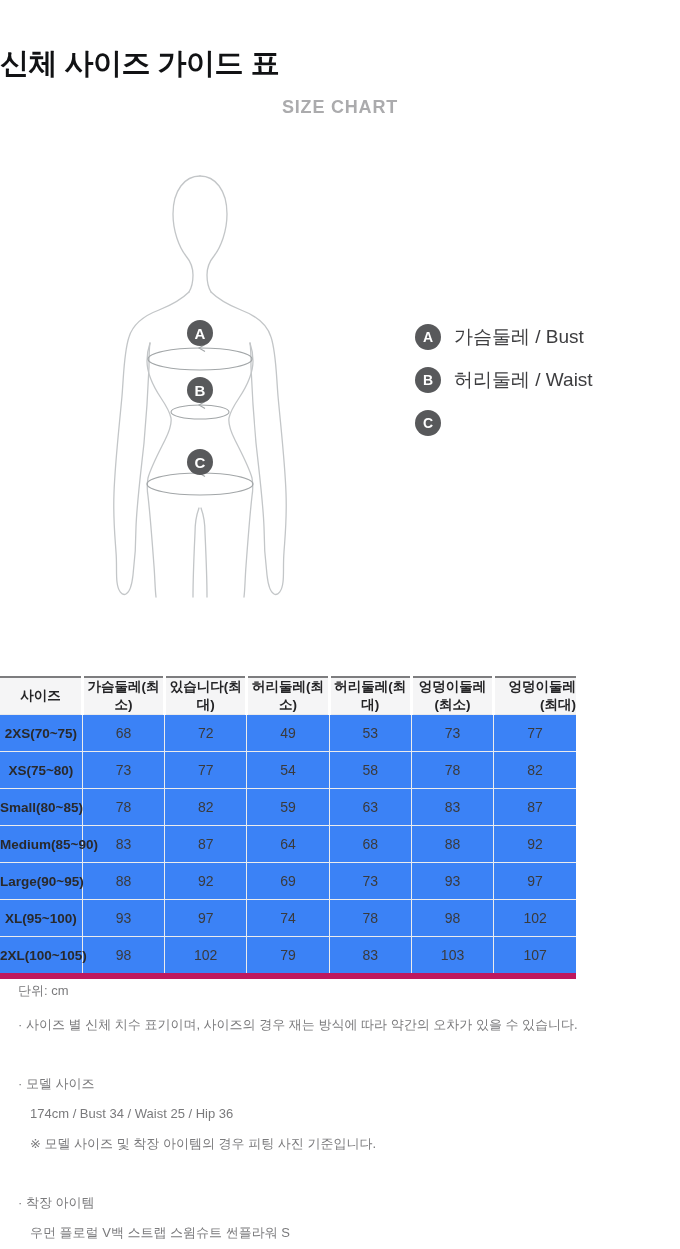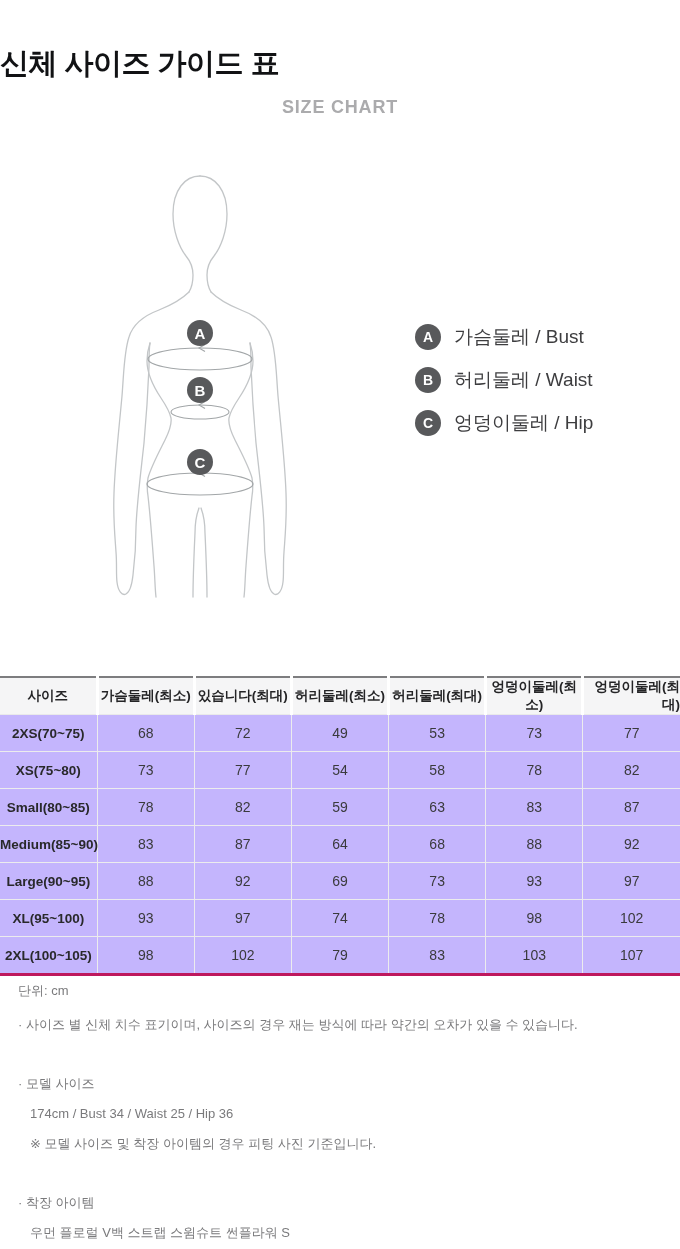--- a/index.html
+++ b/index.html
@@ -76,25 +76,25 @@
     font-size: 19px;
     color: #3d3d3f;
     white-space: nowrap;
   }
 
   
   .size-table {
     position: absolute;
     top: 676px;
     left: 0;
-    width: 680px;
+    width: 576px;
     border-collapse: collapse;
     table-layout: fixed;
     border-top: 2px solid #7d7d7f;
-    border-bottom: 3px solid #be185d;
+    border-bottom: 6px solid #be185d;
     padding-left: 20px;
   }
   .size-table th {
     background: #f5f5f6;
     height: 36px;
     font-size: 13.5px;
     font-weight: 700;
     color: #242426;
     border-left: 3px solid #ffffff;
     border-right: 3px solid #ffffff;
@@ -104,21 +104,21 @@
   }
   .size-table th:first-child { border-left: none; }
   .size-table th:last-child { border-right: none; text-align: right; }
   .size-table td {
     height: 36px;
     font-size: 14px;
     color: #3a3a3c;
     text-align: center;
     border: 1px solid #ececed;
     padding: 0;
-    background: #c4b5fd;
+    background: #3b82f6;
   }
   .size-table td:first-child {
     border-left: none;
     font-weight: 700;
     font-size: 13.5px;
     color: #29292b;
   }
   .size-table td:last-child { border-right: none; }
 
   
@@ -189,21 +189,20 @@
     <div class="legend-row">
       <span class="legend-circle">A</span>
       <span class="legend-label">가슴둘레 / Bust</span>
     </div>
     <div class="legend-row">
       <span class="legend-circle">B</span>
       <span class="legend-label">허리둘레 / Waist</span>
     </div>
     <div class="legend-row">
       <span class="legend-circle">C</span>
-      <span class="legend-label">엉덩이둘레 / Hip</span>
     </div>
   </div>
 
   <table class="size-table">
     <thead>
         <tr>
           <th>사이즈</th>
           <th>가슴둘레(최소)</th>
           <th>있습니다(최대)</th>
           <th>허리둘레(최소)</th>

